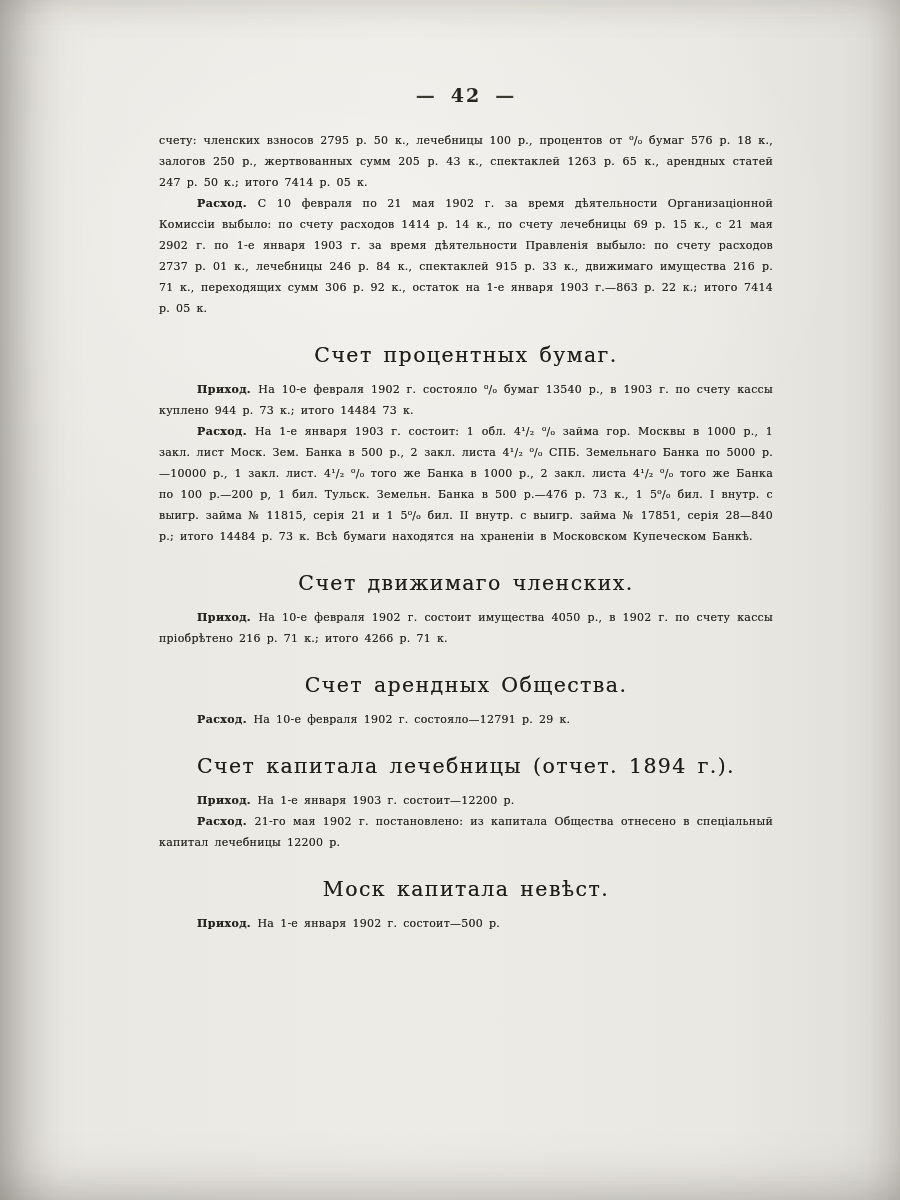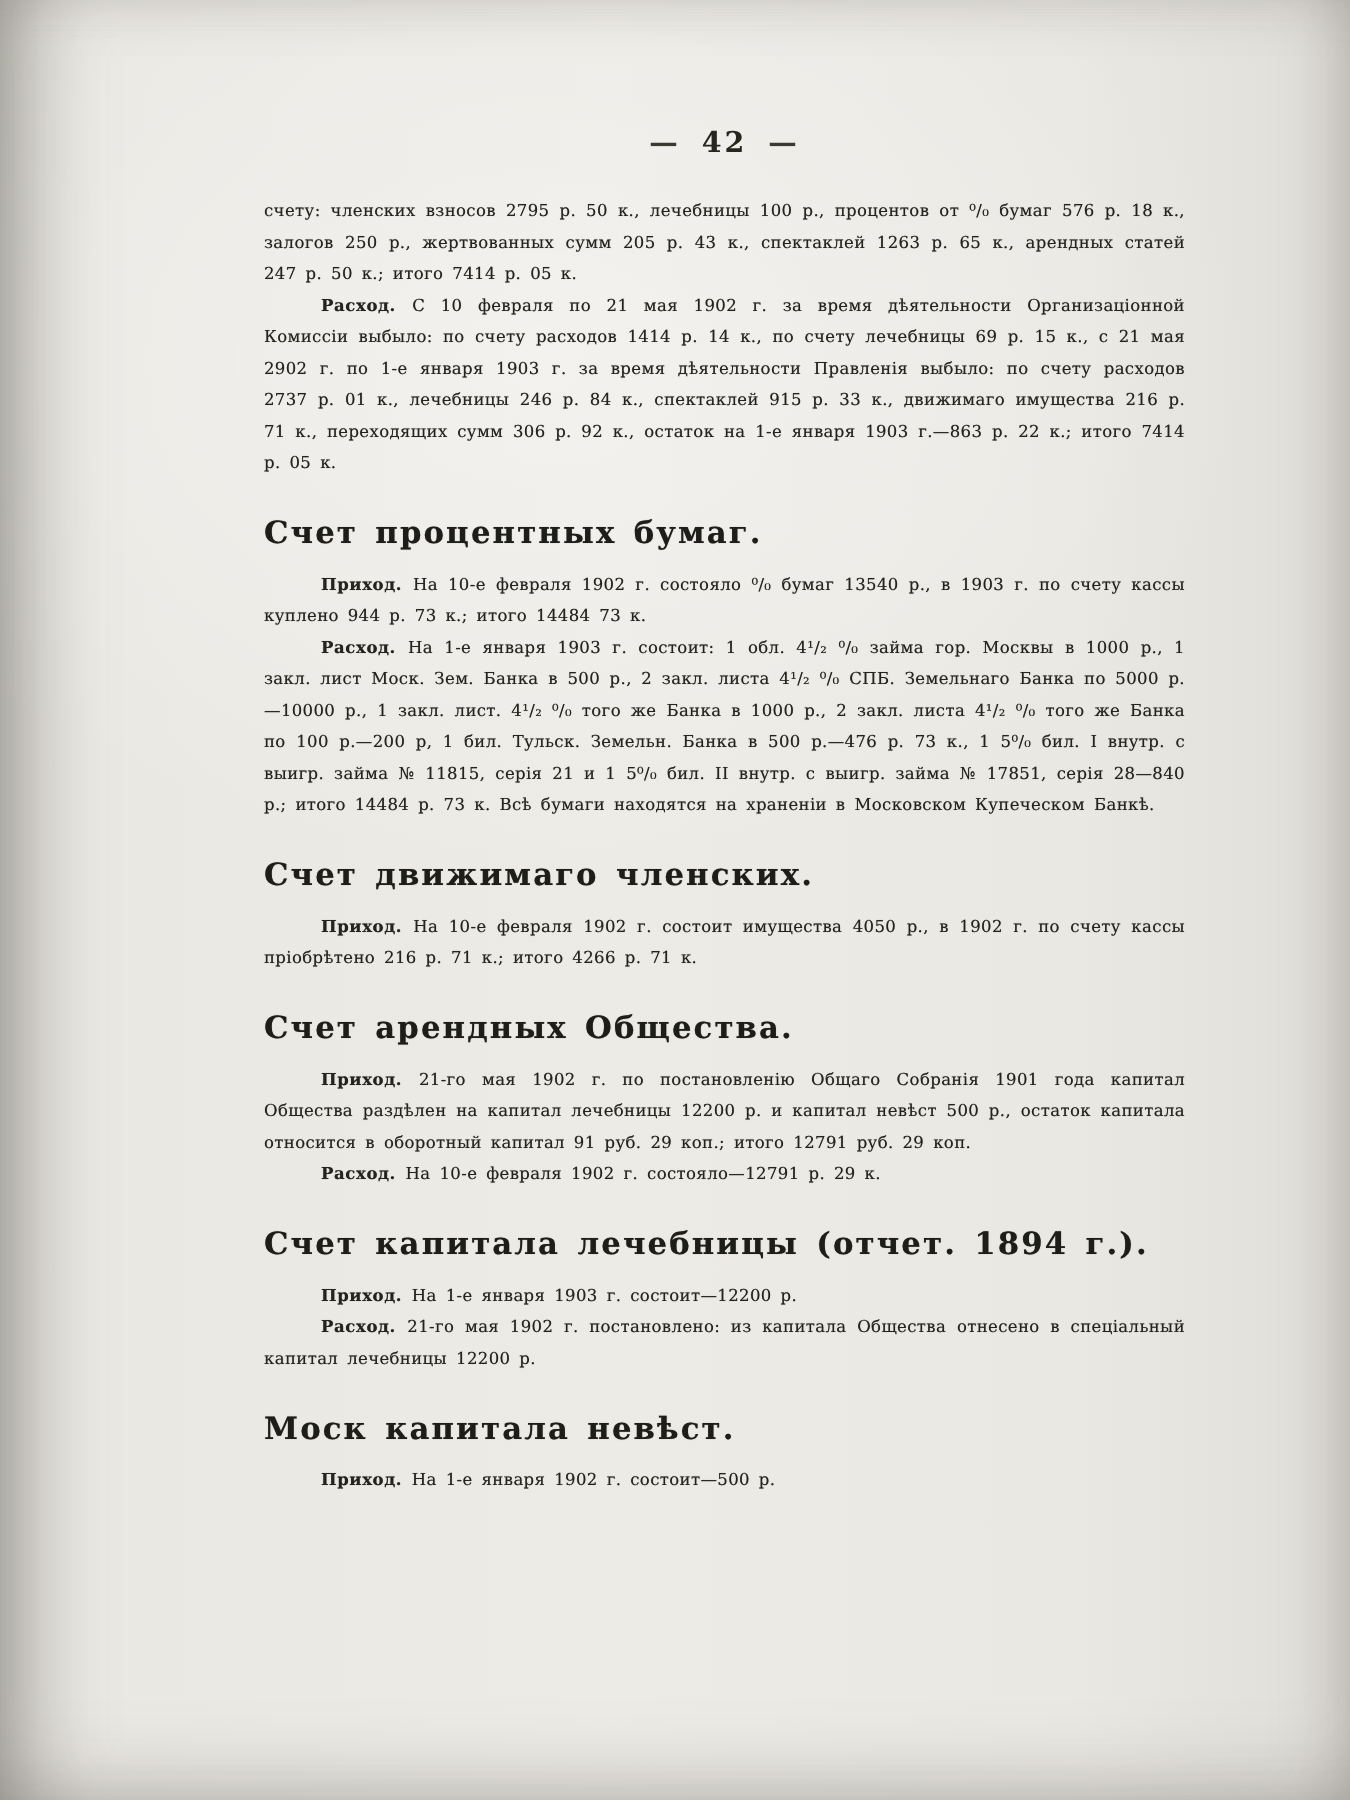--- a/index.html
+++ b/index.html
@@ -27,41 +27,42 @@
     inset: 0;
     pointer-events: none;
     box-shadow:
       inset 45px 0 60px -35px rgba(110,108,100,0.50),
       inset -30px 0 50px -30px rgba(120,118,110,0.35),
       inset 0 -40px 55px -35px rgba(120,118,110,0.40),
       inset 0 28px 40px -30px rgba(135,132,125,0.22);
   }
   .content {
     position: absolute;
-    left: 176px;
+    left: 159px;
     top: 84px;
     width: 614px;
   }
   .page-number {
     text-align: center;
     font-size: 19px;
     font-weight: bold;
     letter-spacing: 2px;
     margin-bottom: 24px;
     color: #26261f;
   }
   .page-number .dash {
     padding: 0 14px;
     color: #3a3a33;
   }
   section { margin: 0; }
   h2 {
     margin: 24px 0 12px 0;
+    text-align: center;
     font-size: 20.5px;
-    font-weight: bold;
+    font-weight: normal;
     letter-spacing: 1.4px;
     word-spacing: 3px;
     color: #1d1d19;
     text-shadow: 0 0 0.5px rgba(20,20,10,0.55);
   }
   p {
     margin: 0;
     font-size: 11px;
     line-height: 21px;
     text-align: justify;
@@ -94,21 +95,20 @@
           <h2>Счет процентных бумаг.</h2>
           <p><b>Приход. </b>На 10-е февраля 1902 г. состояло ⁰/₀ бумаг 13540 р., в 1903 г. по счету кассы куплено 944 р. 73 к.; итого 14484 73 к.</p>
           <p><b>Расход. </b>На 1-е января 1903 г. состоит: 1 обл. 4¹/₂ ⁰/₀ займа гор. Москвы в 1000 р., 1 закл. лист Моск. Зем. Банка в 500 р., 2 закл. листа 4¹/₂ ⁰/₀ СПБ. Земельнаго Банка по 5000 р.—10000 р., 1 закл. лист. 4¹/₂ ⁰/₀ того же Банка в 1000 р., 2 закл. листа 4¹/₂ ⁰/₀ того же Банка по 100 р.—200 р, 1 бил. Тульск. Земельн. Банка в 500 р.—476 р. 73 к., 1 5⁰/₀ бил. I внутр. с выигр. займа № 11815, серія 21 и 1 5⁰/₀ бил. II внутр. с выигр. займа № 17851, серія 28—840 р.; итого 14484 р. 73 к. Всѣ бумаги находятся на храненіи в Московском Купеческом Банкѣ.</p>
         </section>
         <section>
           <h2>Счет движимаго членских.</h2>
           <p><b>Приход. </b>На 10-е февраля 1902 г. состоит имущества 4050 р., в 1902 г. по счету кассы пріобрѣтено 216 р. 71 к.; итого 4266 р. 71 к.</p>
         </section>
         <section>
           <h2>Счет арендных Общества.</h2>
-          <p><b>Приход. </b>21-го мая 1902 г. по постановленію Общаго Собранія 1901 года капитал Общества раздѣлен на капитал лечебницы 12200 р. и капитал невѣст 500 р., остаток капитала относится в оборотный капитал 91 руб. 29 коп.; итого 12791 руб. 29 коп.</p>
           <p><b>Расход. </b>На 10-е февраля 1902 г. состояло—12791 р. 29 к.</p>
         </section>
         <section>
           <h2>Счет капитала лечебницы (отчет. 1894 г.).</h2>
           <p><b>Приход. </b>На 1-е января 1903 г. состоит—12200 р.</p>
           <p><b>Расход. </b>21-го мая 1902 г. постановлено: из капитала Общества отнесено в спеціальный капитал лечебницы 12200 р.</p>
         </section>
         <section>
           <h2>Моск капитала невѣст.</h2>
           <p><b>Приход. </b>На 1-е января 1902 г. состоит—500 р.</p>

